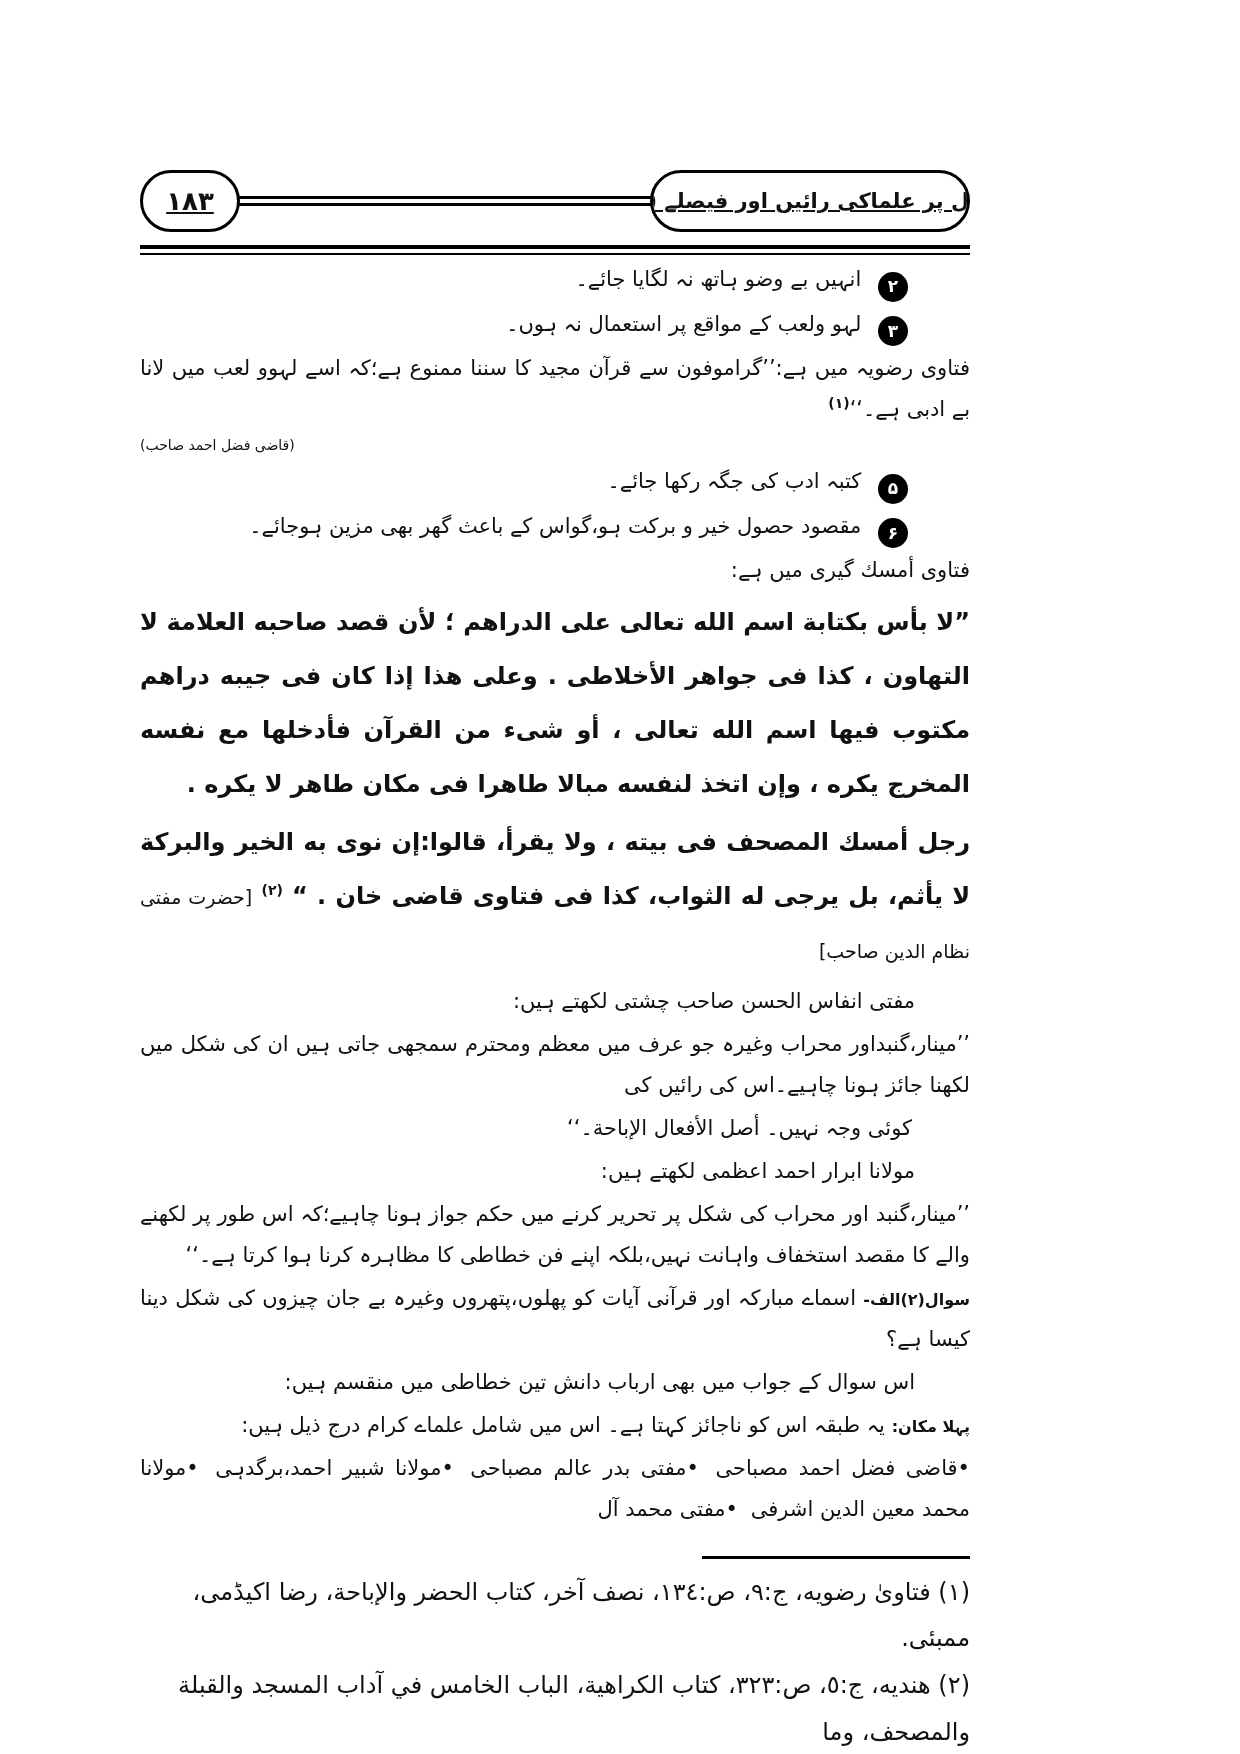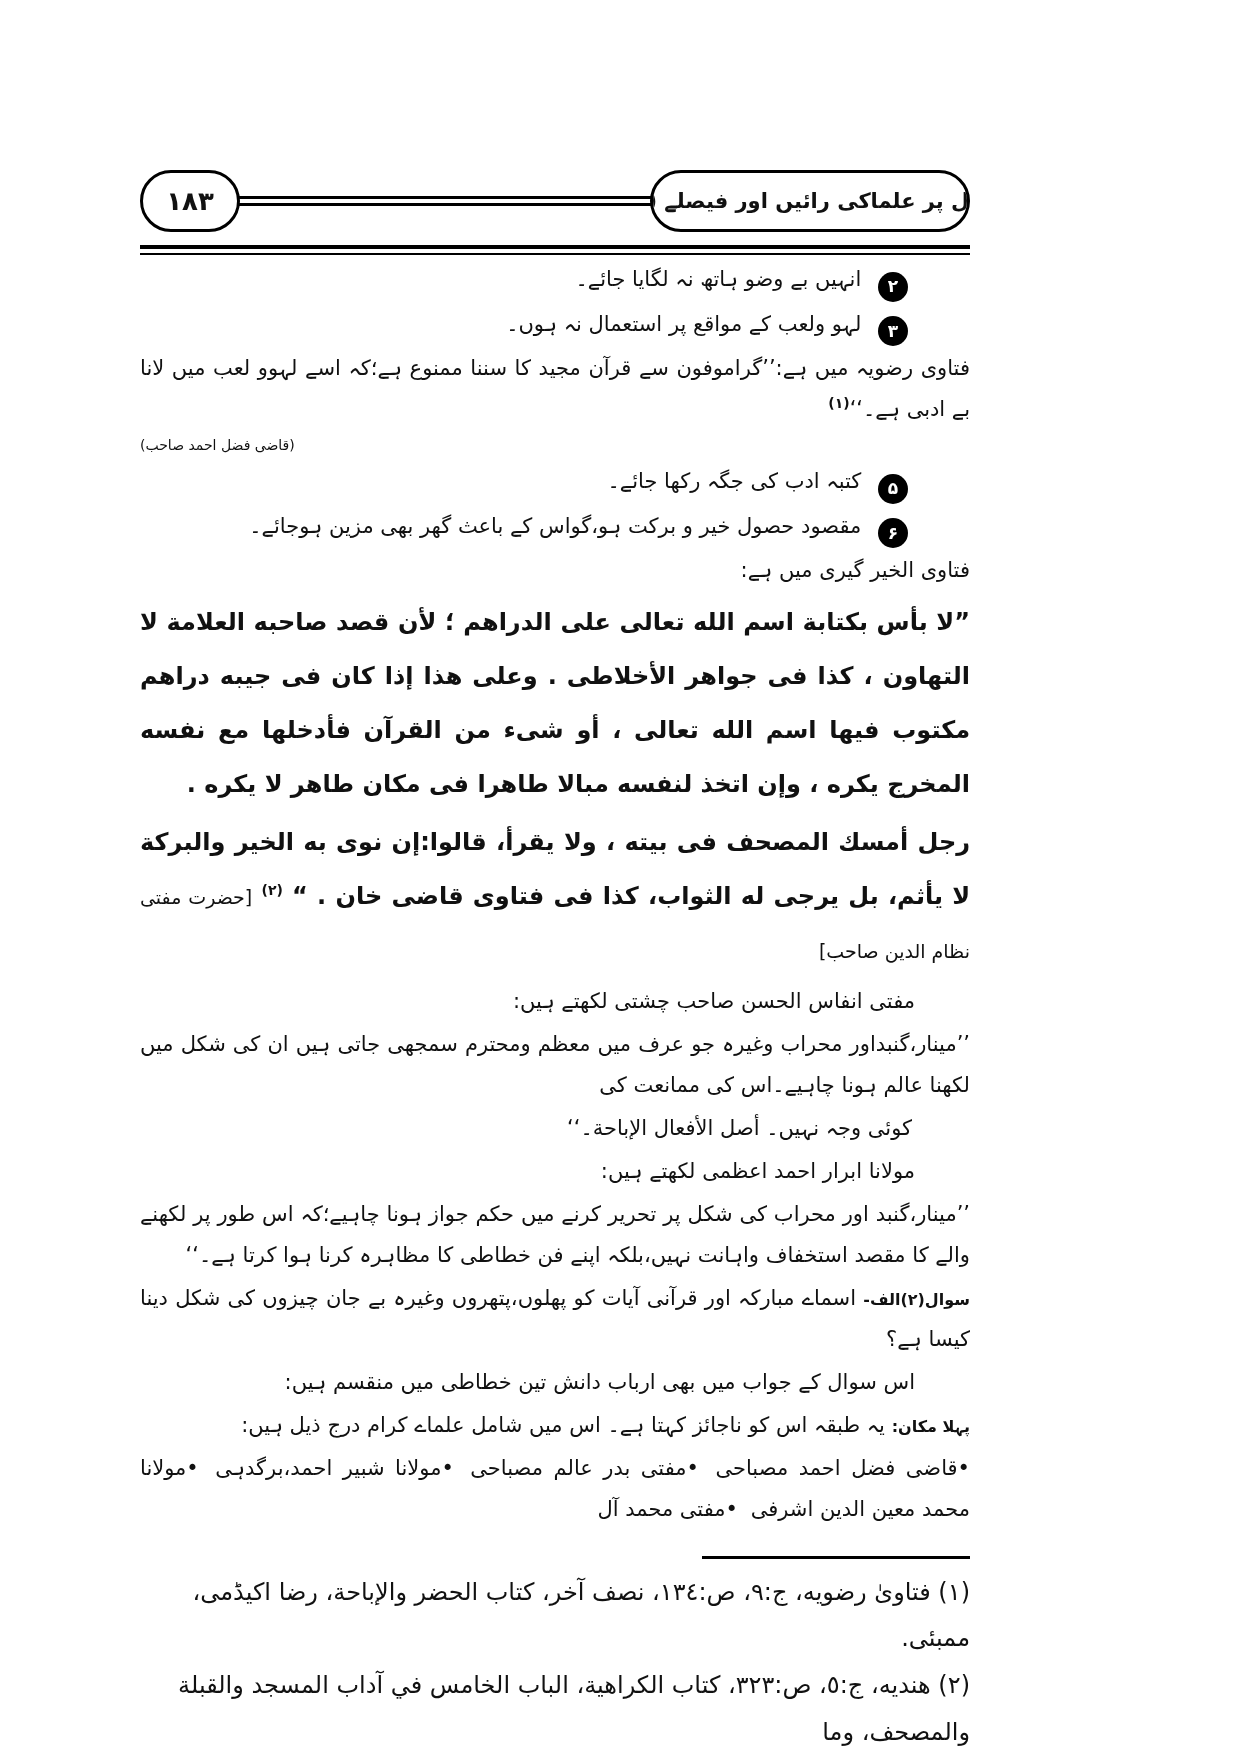--- a/index.html
+++ b/index.html
@@ -13,21 +13,21 @@
     overflow:hidden;
   }
   .content{
     position:absolute;
     left:140px;top:165px;width:830px;
     direction:rtl;
   }
   
   .header-row{
     direction:ltr;
-    display:flex;align-items:center;height:72px;
+    display:flex;align-items:center;height:72px;text-decoration:underline;
   }
   .pill{
     border:3px solid #000;border-radius:36px;
     height:62px;display:flex;align-items:center;justify-content:center;
     background:#fff;box-sizing:border-box;
   }
   .page-pill{width:100px;font-size:26px;font-weight:bold;}
   .title-pill{width:320px;font-size:21px;font-weight:bold;padding:0 14px;white-space:nowrap;overflow:hidden;}
   .connector{flex:1;display:flex;flex-direction:column;gap:4px;margin:0 -3px;}
   .connector .bar{height:3px;background:#000;}
@@ -98,30 +98,30 @@
 
       <div class="list-item">
         <span class="circle-num">۵</span>
         <span>کتبہ ادب کی جگہ رکھا جائے۔</span>
       </div>
       <div class="list-item">
         <span class="circle-num">۶</span>
         <span>مقصود حصول خیر و برکت ہو،گواس کے باعث گھر بھی مزین ہوجائے۔</span>
       </div>
 
-      <div class="intro-line">فتاوی الخير گیری میں ہے:</div>
+      <div class="intro-line">فتاوی أمسك گیری میں ہے:</div>
       <div class="arabic">”لا بأس بكتابة اسم الله تعالى على الدراهم ؛ لأن قصد صاحبه العلامة لا التهاون ، كذا فى جواهر الأخلاطى . وعلى هذا إذا كان فى جيبه دراهم مكتوب فيها اسم الله تعالى ، أو شىء من القرآن فأدخلها مع نفسه المخرج يكره ، وإن اتخذ لنفسه مبالا طاهرا فى مكان طاهر لا يكره .</div>
       <div class="arabic">
         <span>رجل أمسك المصحف فى بيته ، ولا يقرأ، قالوا:إن نوى به الخير والبركة لا يأثم، بل يرجى له الثواب، كذا فى فتاوى قاضى خان . “</span>
         <sup class="fn">(۲)</sup>
         <span class="urdu-bracket">[حضرت مفتی نظام الدین صاحب]</span>
       </div>
 
       <div class="intro-line indent55">مفتی انفاس الحسن صاحب چشتی لکھتے ہیں:</div>
-      <div class="para">’’مینار،گنبداور محراب وغیرہ جو عرف میں معظم ومحترم سمجھی جاتی ہیں ان کی شکل میں لکھنا عالم ہونا چاہیے۔اس کی ممانعت کی</div>
+      <div class="para">’’مینار،گنبداور محراب وغیرہ جو عرف میں معظم ومحترم سمجھی جاتی ہیں ان کی شکل میں لکھنا جائز ہونا چاہیے۔اس کی رائیں کی</div>
       <div class="quote-second-line">کوئی وجہ نہیں۔ أصل الأفعال الإباحة۔‘‘</div>
 
       <div class="intro-line indent55">مولانا ابرار احمد اعظمی لکھتے ہیں:</div>
       <div class="para">’’مینار،گنبد اور محراب کی شکل پر تحریر کرنے میں حکم جواز ہونا چاہیے؛کہ اس طور پر لکھنے والے کا مقصد استخفاف واہانت نہیں،بلکہ اپنے فن خطاطی کا مظاہرہ کرنا ہوا کرتا ہے۔‘‘</div>
 
       <div class="para">
         <span class="bold-label">سوال(۲)الف-</span>
         <span>اسماے مبارکہ اور قرآنی آیات کو پھلوں،پتھروں وغیرہ بے جان چیزوں کی شکل دینا کیسا ہے؟</span>
       </div>
       <div class="intro-line indent55">اس سوال کے جواب میں بھی ارباب دانش تین خطاطی میں منقسم ہیں:</div>

